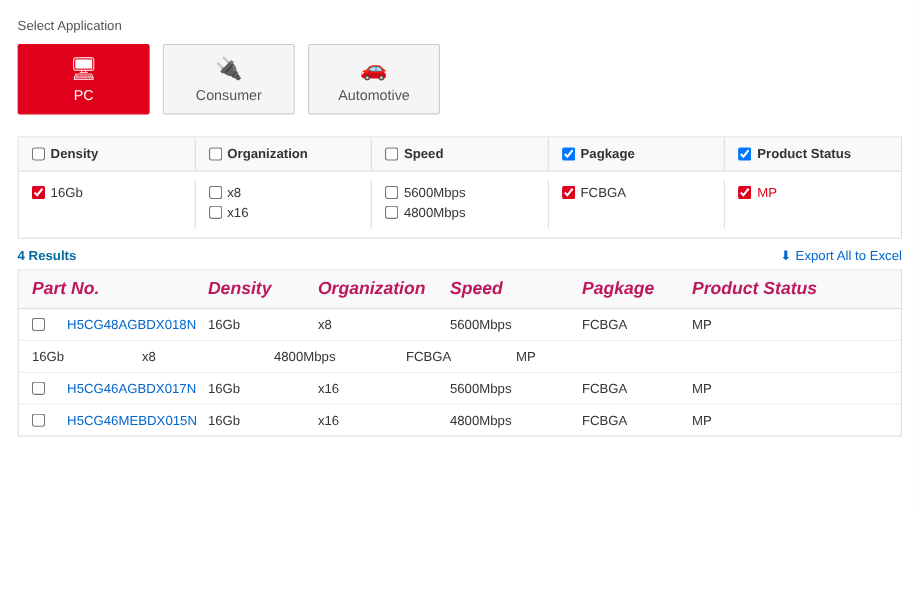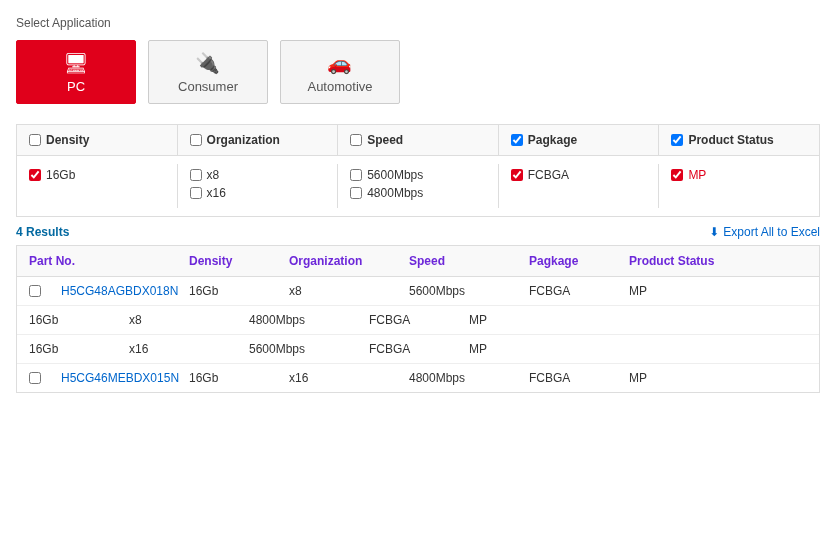--- a/index.html
+++ b/index.html
@@ -34,21 +34,21 @@
     .filter-cell:last-child { border-right: none; }
     .filter-item { display: flex; align-items: center; gap: 5px; margin-bottom: 4px; font-size: 12px; }
     .filter-item input[type="checkbox"] { width: 12px; height: 12px; accent-color: #e0001b; }
 
     .results-bar { display: flex; justify-content: space-between; align-items: center; padding: 8px 0 6px 0; }
     .results-count { font-size: 12px; font-weight: bold; color: #0369a1; }
     .export-link { font-size: 12px; color: #0066cc; cursor: pointer; display: flex; align-items: center; gap: 4px; }
 
     .table-section { border: 1px solid #ddd; }
     .table-header { display: flex; background: #f9f9f9; border-bottom: 1px solid #ddd; }
-    .th { padding: 8px 12px; font-size: 12px; font-weight: bold; color: #6d28d9; }
+    .th { padding: 8px 12px; font-size: 16px; font-weight: bold; color: #be185d; font-style: italic; }
     .th-partno { width: 160px; }
     .th-density { width: 100px; }
     .th-org { width: 120px; }
     .th-speed { width: 120px; }
     .th-pkg { width: 100px; }
     .th-status { flex: 1; }
 
     .table-row { display: flex; align-items: center; border-bottom: 1px solid #eee; }
     .table-row:last-child { border-bottom: none; justify-content: center; }
     .td { padding: 7px 12px; font-size: 12px; color: #333; }
@@ -186,20 +186,24 @@
 
     <div class="table-row">
       <div class="td td-density">16Gb</div>
       <div class="td td-org">x8</div>
       <div class="td td-speed">4800Mbps</div>
       <div class="td td-pkg">FCBGA</div>
       <div class="td td-status">MP</div>
     </div>
 
     <div class="table-row">
+      <div class="td td-partno">
+        <input type="checkbox" class="checkbox-small" style="">
+        <a href="#">H5CG46AGBDX017N</a>
+      </div>
       <div class="td td-density">16Gb</div>
       <div class="td td-org">x16</div>
       <div class="td td-speed">5600Mbps</div>
       <div class="td td-pkg">FCBGA</div>
       <div class="td td-status">MP</div>
     </div>
 
     <div class="table-row">
       <div class="td td-partno">
         <input type="checkbox" class="checkbox-small" style="">

